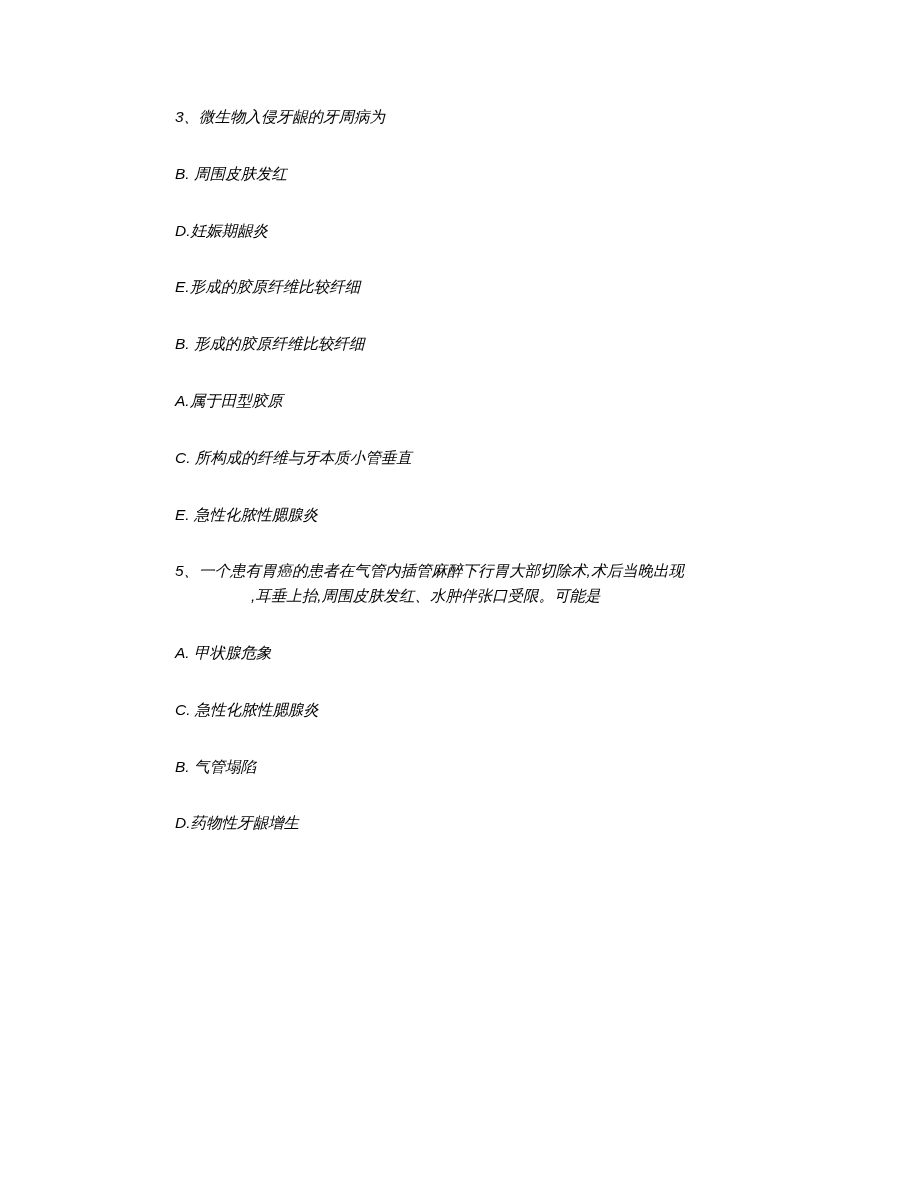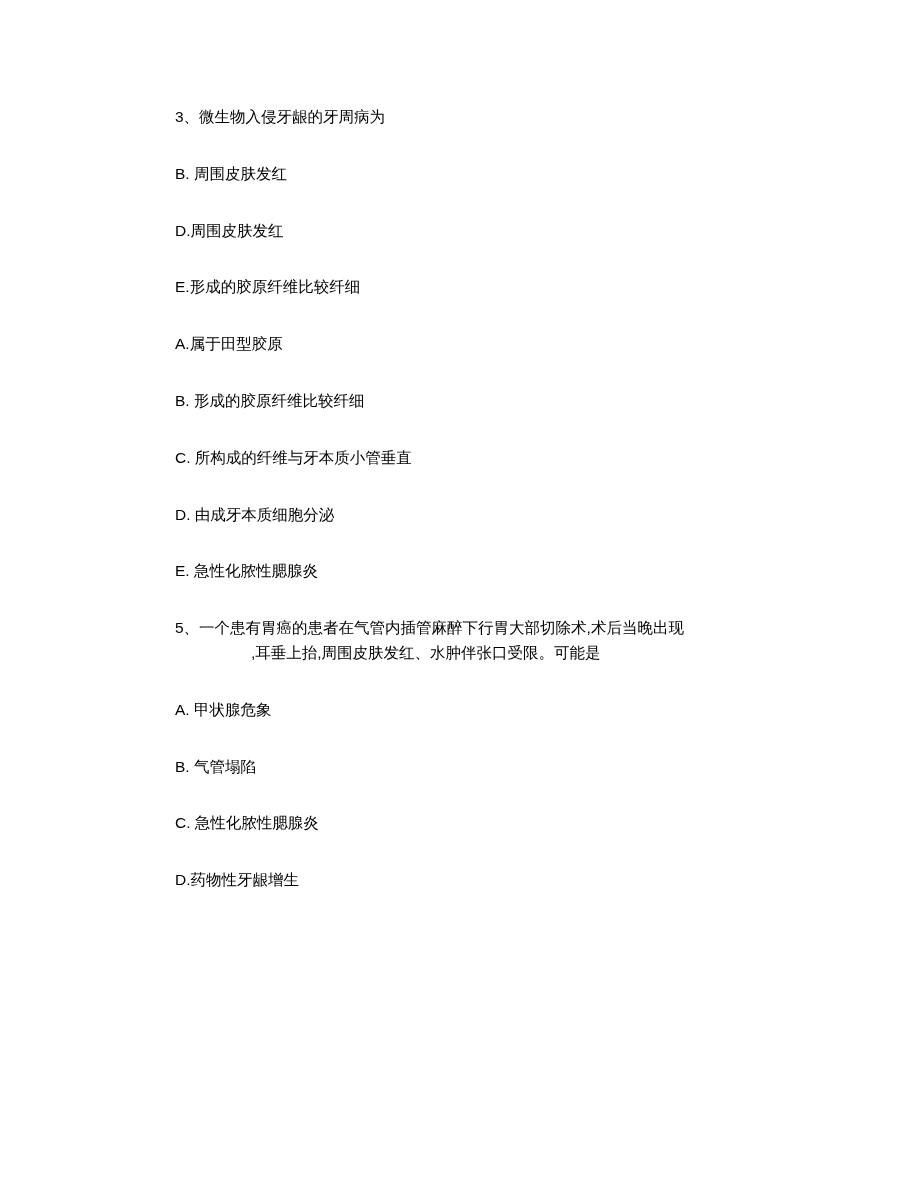--- a/index.html
+++ b/index.html
@@ -8,46 +8,46 @@
       width: 920px;
       height: 1192px;
       background: #fff;
       font-family: "Microsoft YaHei", "SimSun", sans-serif;
       font-size: 15.5px;
       color: #000;
       line-height: 1.6;
     }
     .page {
       padding: 105px 175px 0 175px;
+      font-style: italic;
     }
     .block {
       margin-bottom: 32px;
     }
     .q5-line2 {
       padding-left: 76px;
     }
   </style>
 </head>
 <body>
 
 <div class="page">
 
   <div class="block">3、微生物入侵牙龈的牙周病为</div>
   <div class="block">B. 周围皮肤发红</div>
-  <div class="block">D.周围皮肤发红</div>
+  <div class="block">D.妊娠期龈炎</div>
   <div class="block">E.形成的胶原纤维比较纤细</div>
 
+  <div class="block">B. 形成的胶原纤维比较纤细</div>
   <div class="block">A.属于田型胶原</div>
-  <div class="block">B. 形成的胶原纤维比较纤细</div>
   <div class="block">C. 所构成的纤维与牙本质小管垂直</div>
-  <div class="block">D. 由成牙本质细胞分泌</div>
   <div class="block">E. 急性化脓性腮腺炎</div>
 
   <div class="block">
     <div>5、一个患有胃癌的患者在气管内插管麻醉下行胃大部切除术,术后当晚出现</div>
     <div class="q5-line2">,耳垂上抬,周围皮肤发红、水肿伴张口受限。可能是</div>
   </div>
   <div class="block">A. 甲状腺危象</div>
+  <div class="block">C. 急性化脓性腮腺炎</div>
   <div class="block">B. 气管塌陷</div>
-  <div class="block">C. 急性化脓性腮腺炎</div>
   <div class="block">D.药物性牙龈增生</div>
 
 </div>
 
 </body></html>

